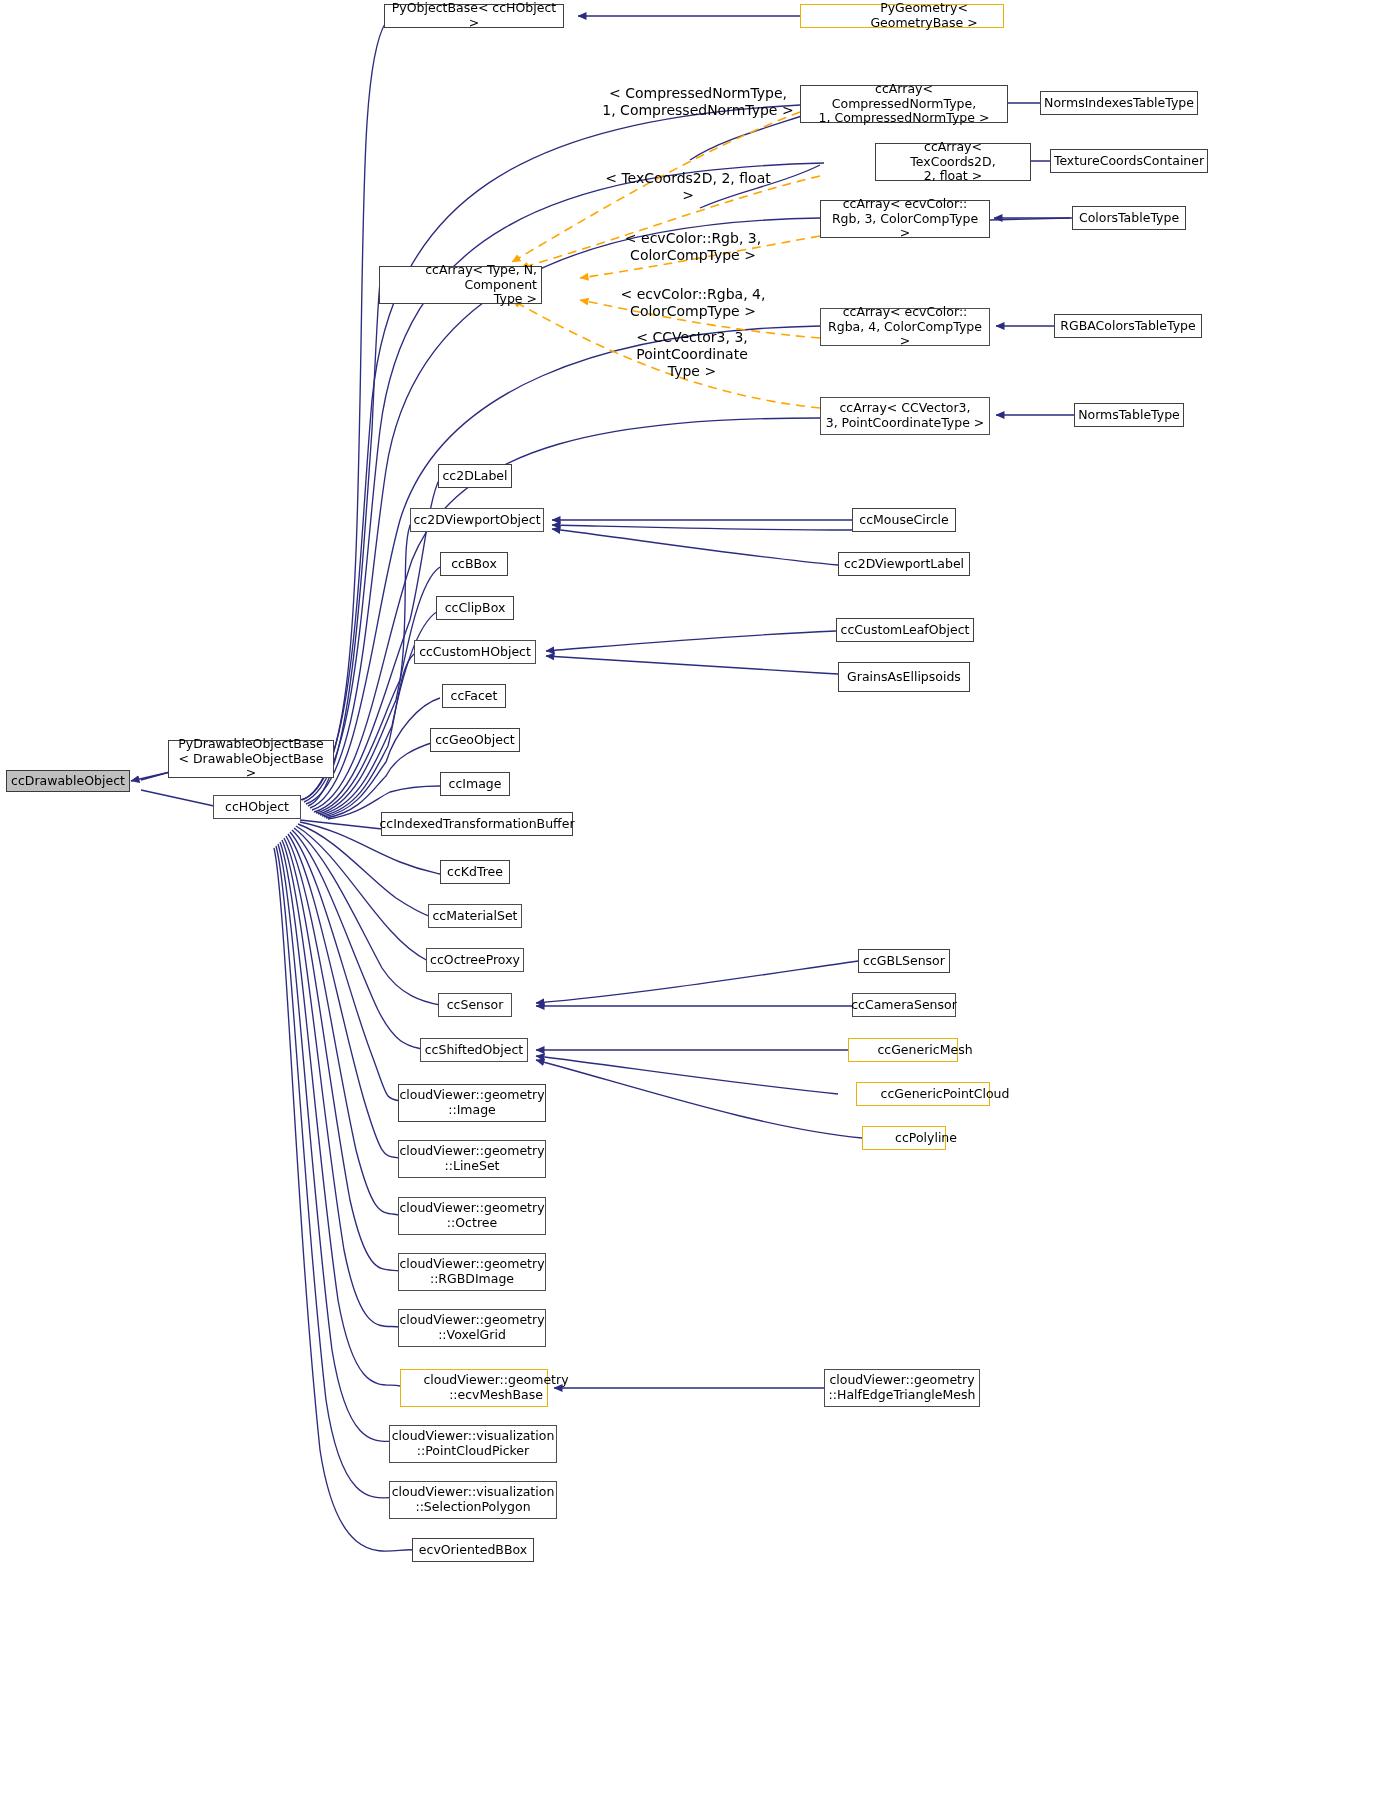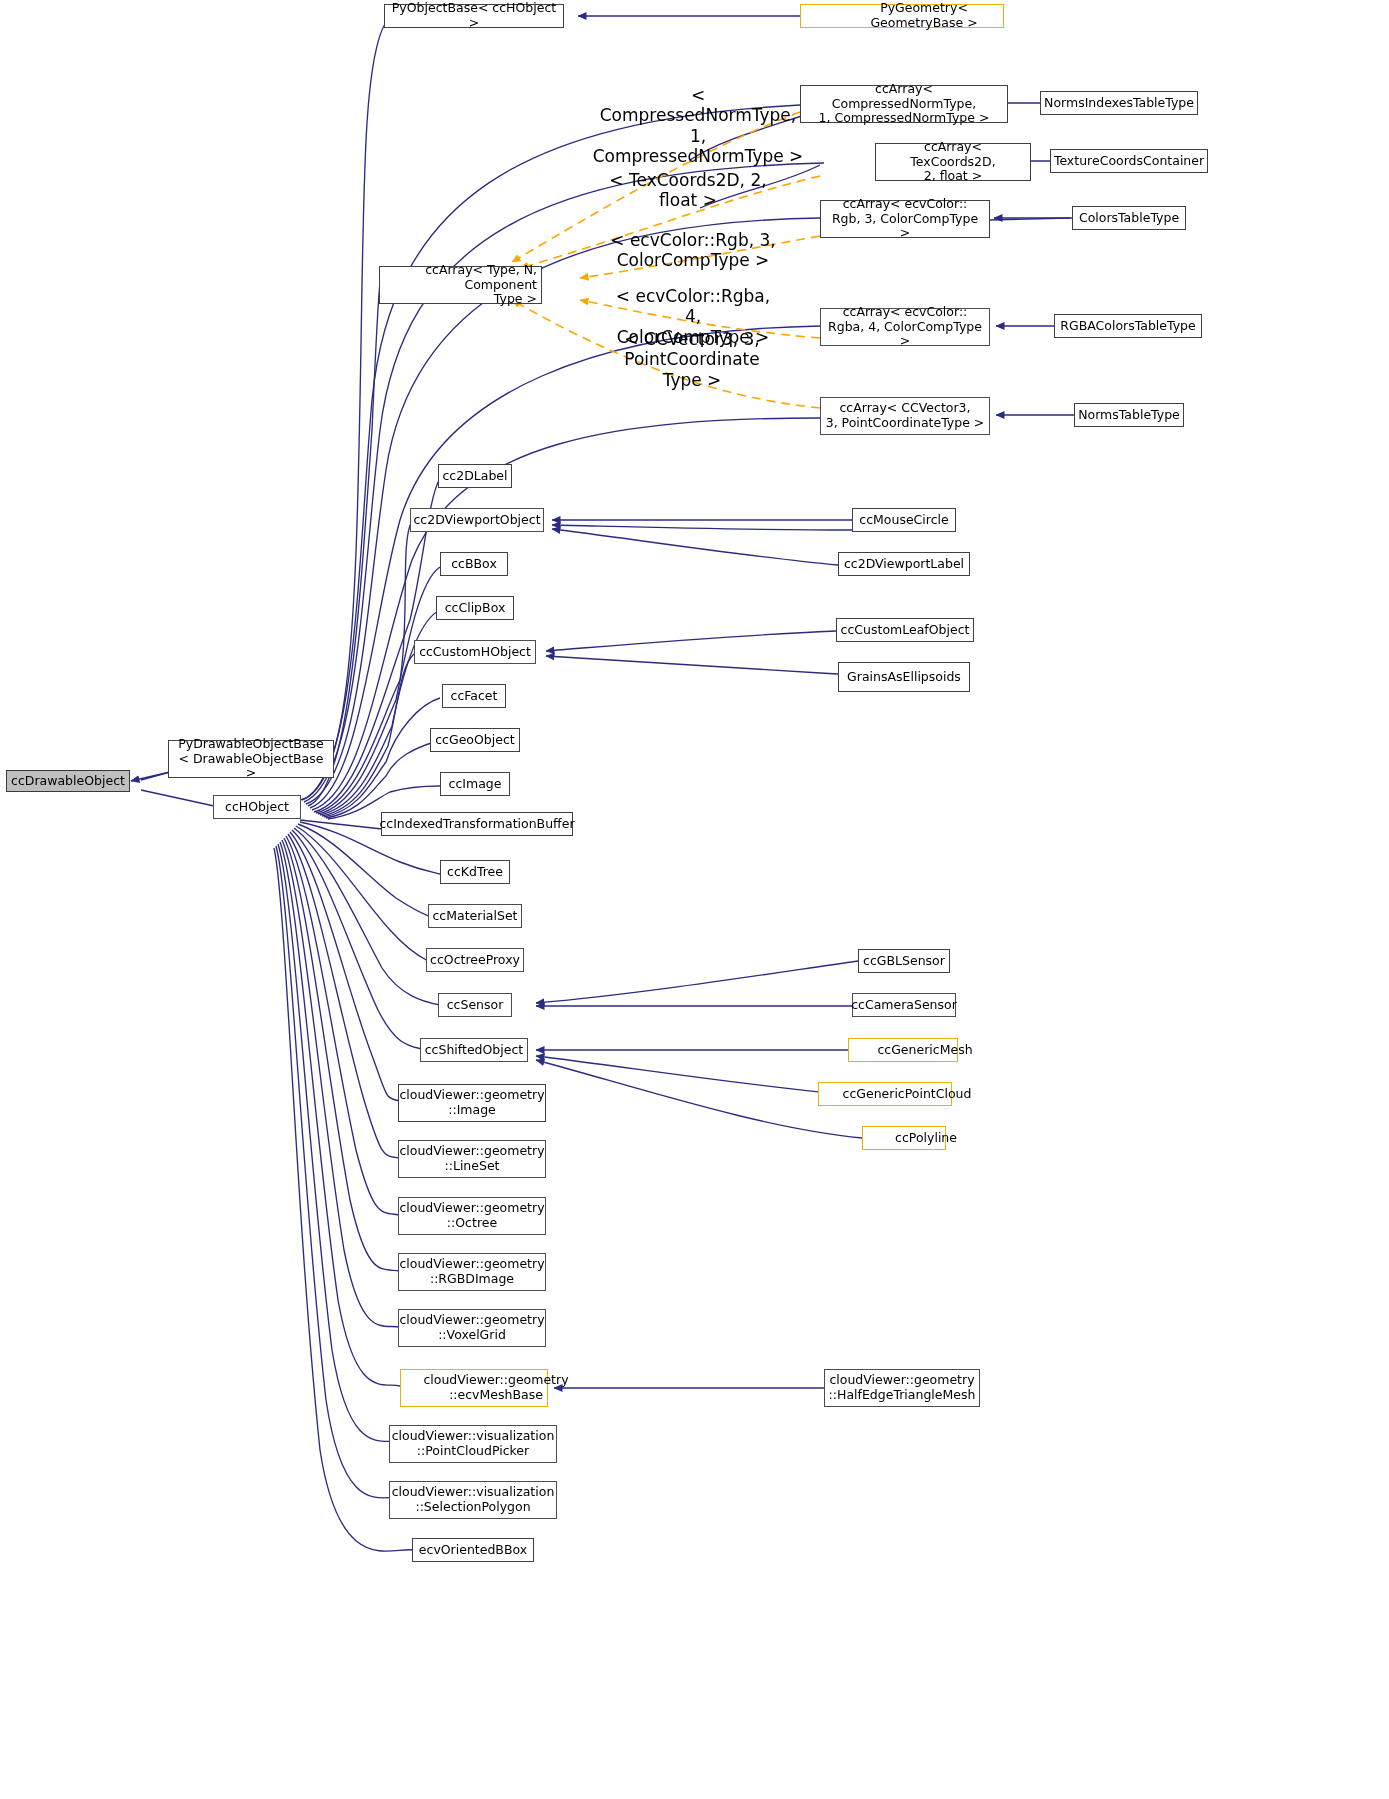--- a/index.html
+++ b/index.html
@@ -20,21 +20,21 @@
     text-align:center;
     padding:2px 4px;
     white-space:pre-line;
     z-index:3;
   }
   .node.root{background:#bfbfbf;border-color:#3a3a3a;}
   .node.red{border:1px solid #eab308;padding-left:48px;}
   .node.thick{border-width:1.4px;border-color:#4d4d4d;}
   .elabel{
     position:absolute;
-    font-size:17px;
+    font-size:14px;
     color:#000000;
     text-align:center;
     white-space:pre-line;
     line-height:1.2;
     z-index:2;
     background:transparent;
   }
 </style>
 </head>
 <body>
@@ -204,21 +204,21 @@
   <div class="node thick" style="left:438px;top:993px;  width:74px;  height:24px;">ccSensor</div>
 
   <div class="node" style="left:858px;top:949px;  width:92px;  height:24px;">ccGBLSensor</div>
 
   <div class="node thick" style="left:852px;top:993px;  width:104px; height:24px;">ccCameraSensor</div>
 
   <div class="node thick" style="left:420px;top:1038px; width:108px; height:24px;">ccShiftedObject</div>
 
   <div class="node red" style="left:848px;top:1038px; width:110px; height:24px;">ccGenericMesh</div>
 
-  <div class="node red" style="left:818px;top:1082px; width:134px; height:24px;">ccGenericPointCloud</div>
+  <div class="node red" style="left:856px;top:1082px; width:134px; height:24px;">ccGenericPointCloud</div>
 
   <div class="node red" style="left:862px;top:1126px; width:84px;  height:24px;">ccPolyline</div>
 
   <div class="node" style="left:398px;top:1084px; width:148px; height:38px;">cloudViewer::geometry
 ::Image</div>
 
   <div class="node thick" style="left:398px;top:1140px; width:148px; height:38px;">cloudViewer::geometry
 ::LineSet</div>
 
   <div class="node thick" style="left:398px;top:1197px; width:148px; height:38px;">cloudViewer::geometry

